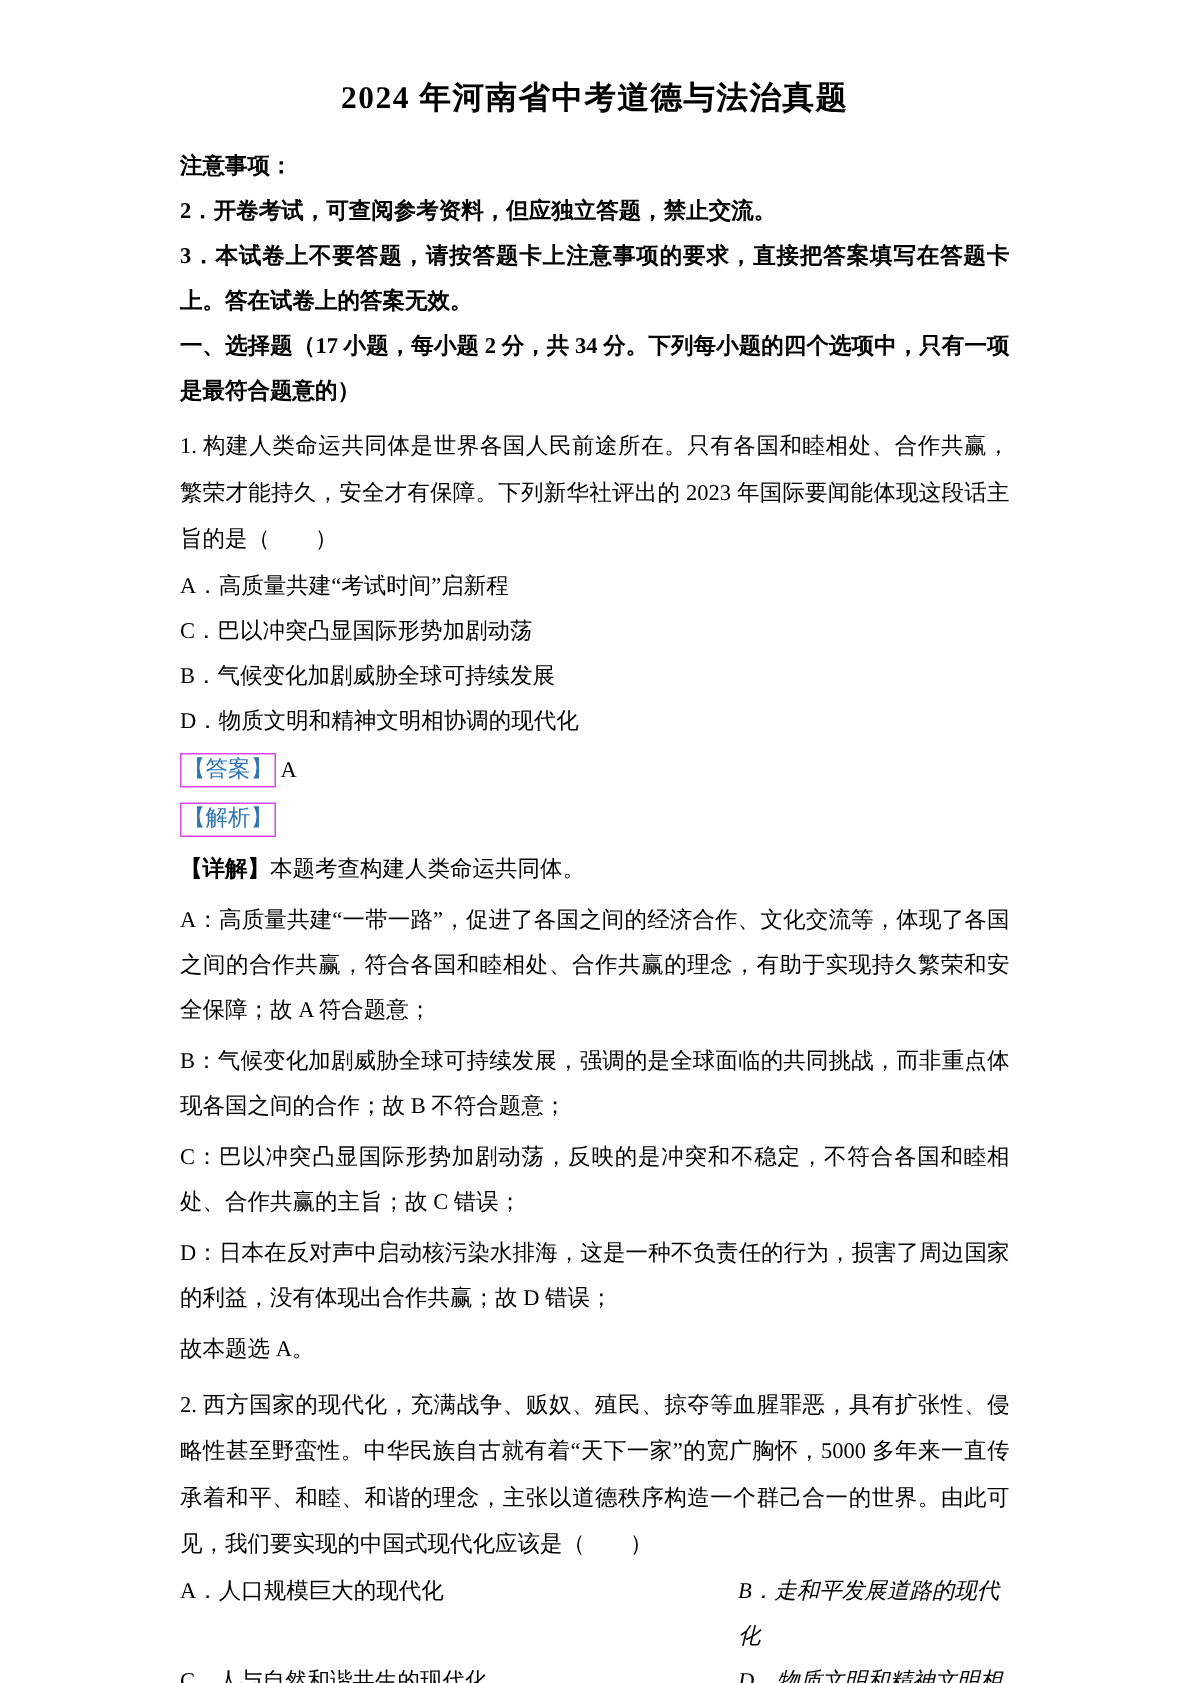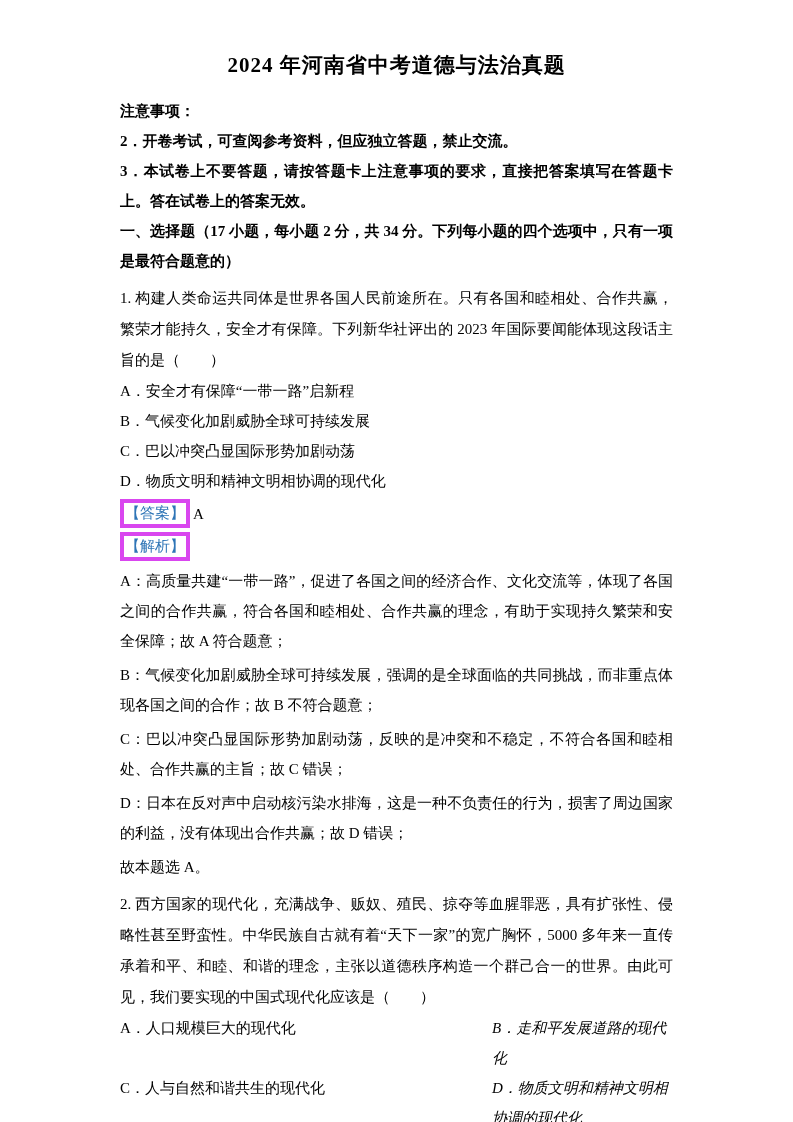--- a/index.html
+++ b/index.html
@@ -29,21 +29,21 @@
   }
   p { text-align: justify; }
   .notice p { font-weight: bold; }
   .section-heading { font-weight: bold; }
   .stem { margin-top: 7px; line-height: 31px; }
   .option { line-height: 30px; }
   .answer-line { margin-top: 3px; }
   .tag {
     display: inline-block;
     color: #2e75b6;
-    border: 4px solid #d946ef;
+    border: 1px solid #d946ef;
     line-height: 21px;
     padding: 0 1px;
     margin-right: 3px;
     vertical-align: 1px;
   }
   .detail-label { font-weight: bold; }
   .detail { margin-top: 4px; }
   .options-2col .row { display: flex; gap: 36px; }
   .options-2col .cell-left {
     width: 336px;
@@ -61,30 +61,33 @@
   <div class="notice">
     <p>注意事项：</p>
     <p>2．开卷考试，可查阅参考资料，但应独立答题，禁止交流。</p>
     <p>3．本试卷上不要答题，请按答题卡上注意事项的要求，直接把答案填写在答题卡上。答在试卷上的答案无效。</p>
   </div>
 
   <p class="section-heading">一、选择题（17 小题，每小题 2 分，共 34 分。下列每小题的四个选项中，只有一项是最符合题意的）</p>
 
   <div class="question">
     <p class="stem">1. 构建人类命运共同体是世界各国人民前途所在。只有各国和睦相处、合作共赢，繁荣才能持久，安全才有保障。下列新华社评出的 2023 年国际要闻能体现这段话主旨的是（　　）</p>
-    <p class="option">A．安全才有保障“一带一路”启新程</p>
+    <p class="option">A．高质量共建“考试时间”启新程</p>
+    <p class="option">C．巴以冲突凸显国际形势加剧动荡</p>
     <p class="option">B．气候变化加剧威胁全球可持续发展</p>
-    <p class="option">C．巴以冲突凸显国际形势加剧动荡</p>
     <p class="option">D．物质文明和精神文明相协调的现代化</p>
 
     <p class="answer-line">
       <span class="tag">【答案】</span><span>A</span>
     </p>
     <p class="answer-line">
       <span class="tag">【解析】</span>
+    </p>
+    <p class="answer-line">
+      <span class="detail-label">【详解】</span><span>本题考查构建人类命运共同体。</span>
     </p>
 
     <p class="detail">A：高质量共建“一带一路”，促进了各国之间的经济合作、文化交流等，体现了各国之间的合作共赢，符合各国和睦相处、合作共赢的理念，有助于实现持久繁荣和安全保障；故 A 符合题意；</p>
     <p class="detail">B：气候变化加剧威胁全球可持续发展，强调的是全球面临的共同挑战，而非重点体现各国之间的合作；故 B 不符合题意；</p>
     <p class="detail">C：巴以冲突凸显国际形势加剧动荡，反映的是冲突和不稳定，不符合各国和睦相处、合作共赢的主旨；故 C 错误；</p>
     <p class="detail">D：日本在反对声中启动核污染水排海，这是一种不负责任的行为，损害了周边国家的利益，没有体现出合作共赢；故 D 错误；</p>
     <p class="detail">故本题选 A。</p>
   </div>
 
   <div class="question">

